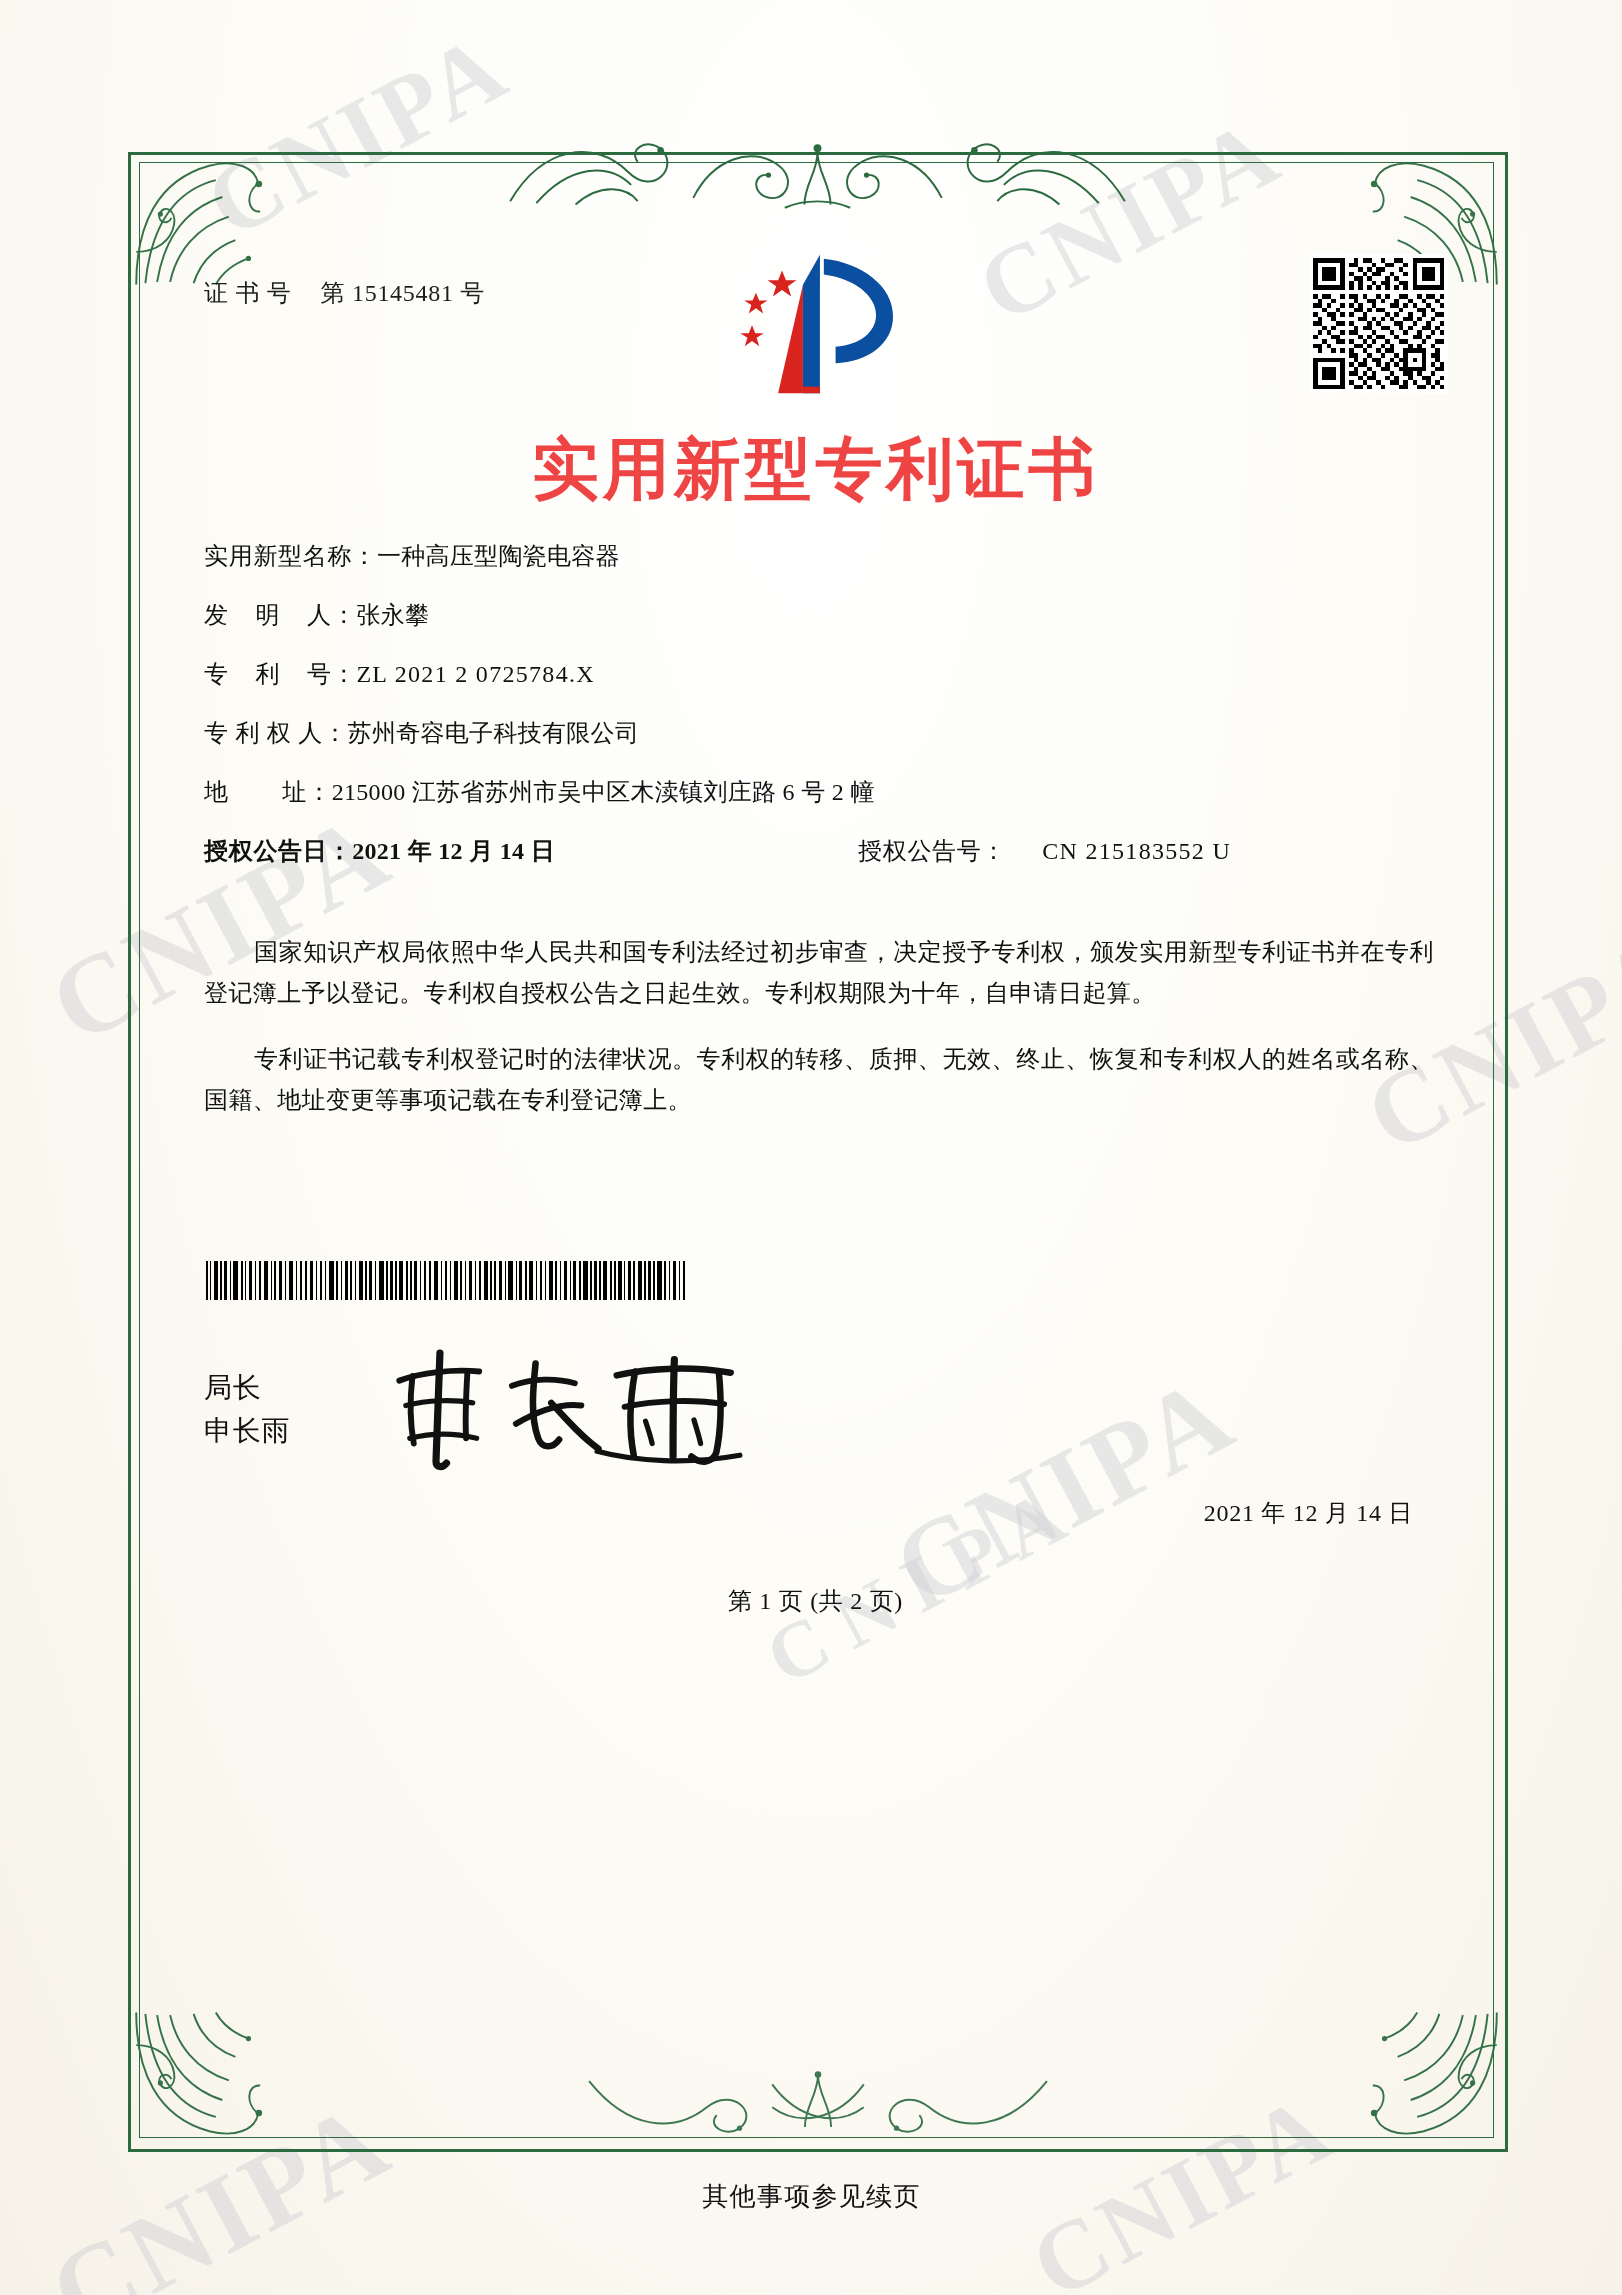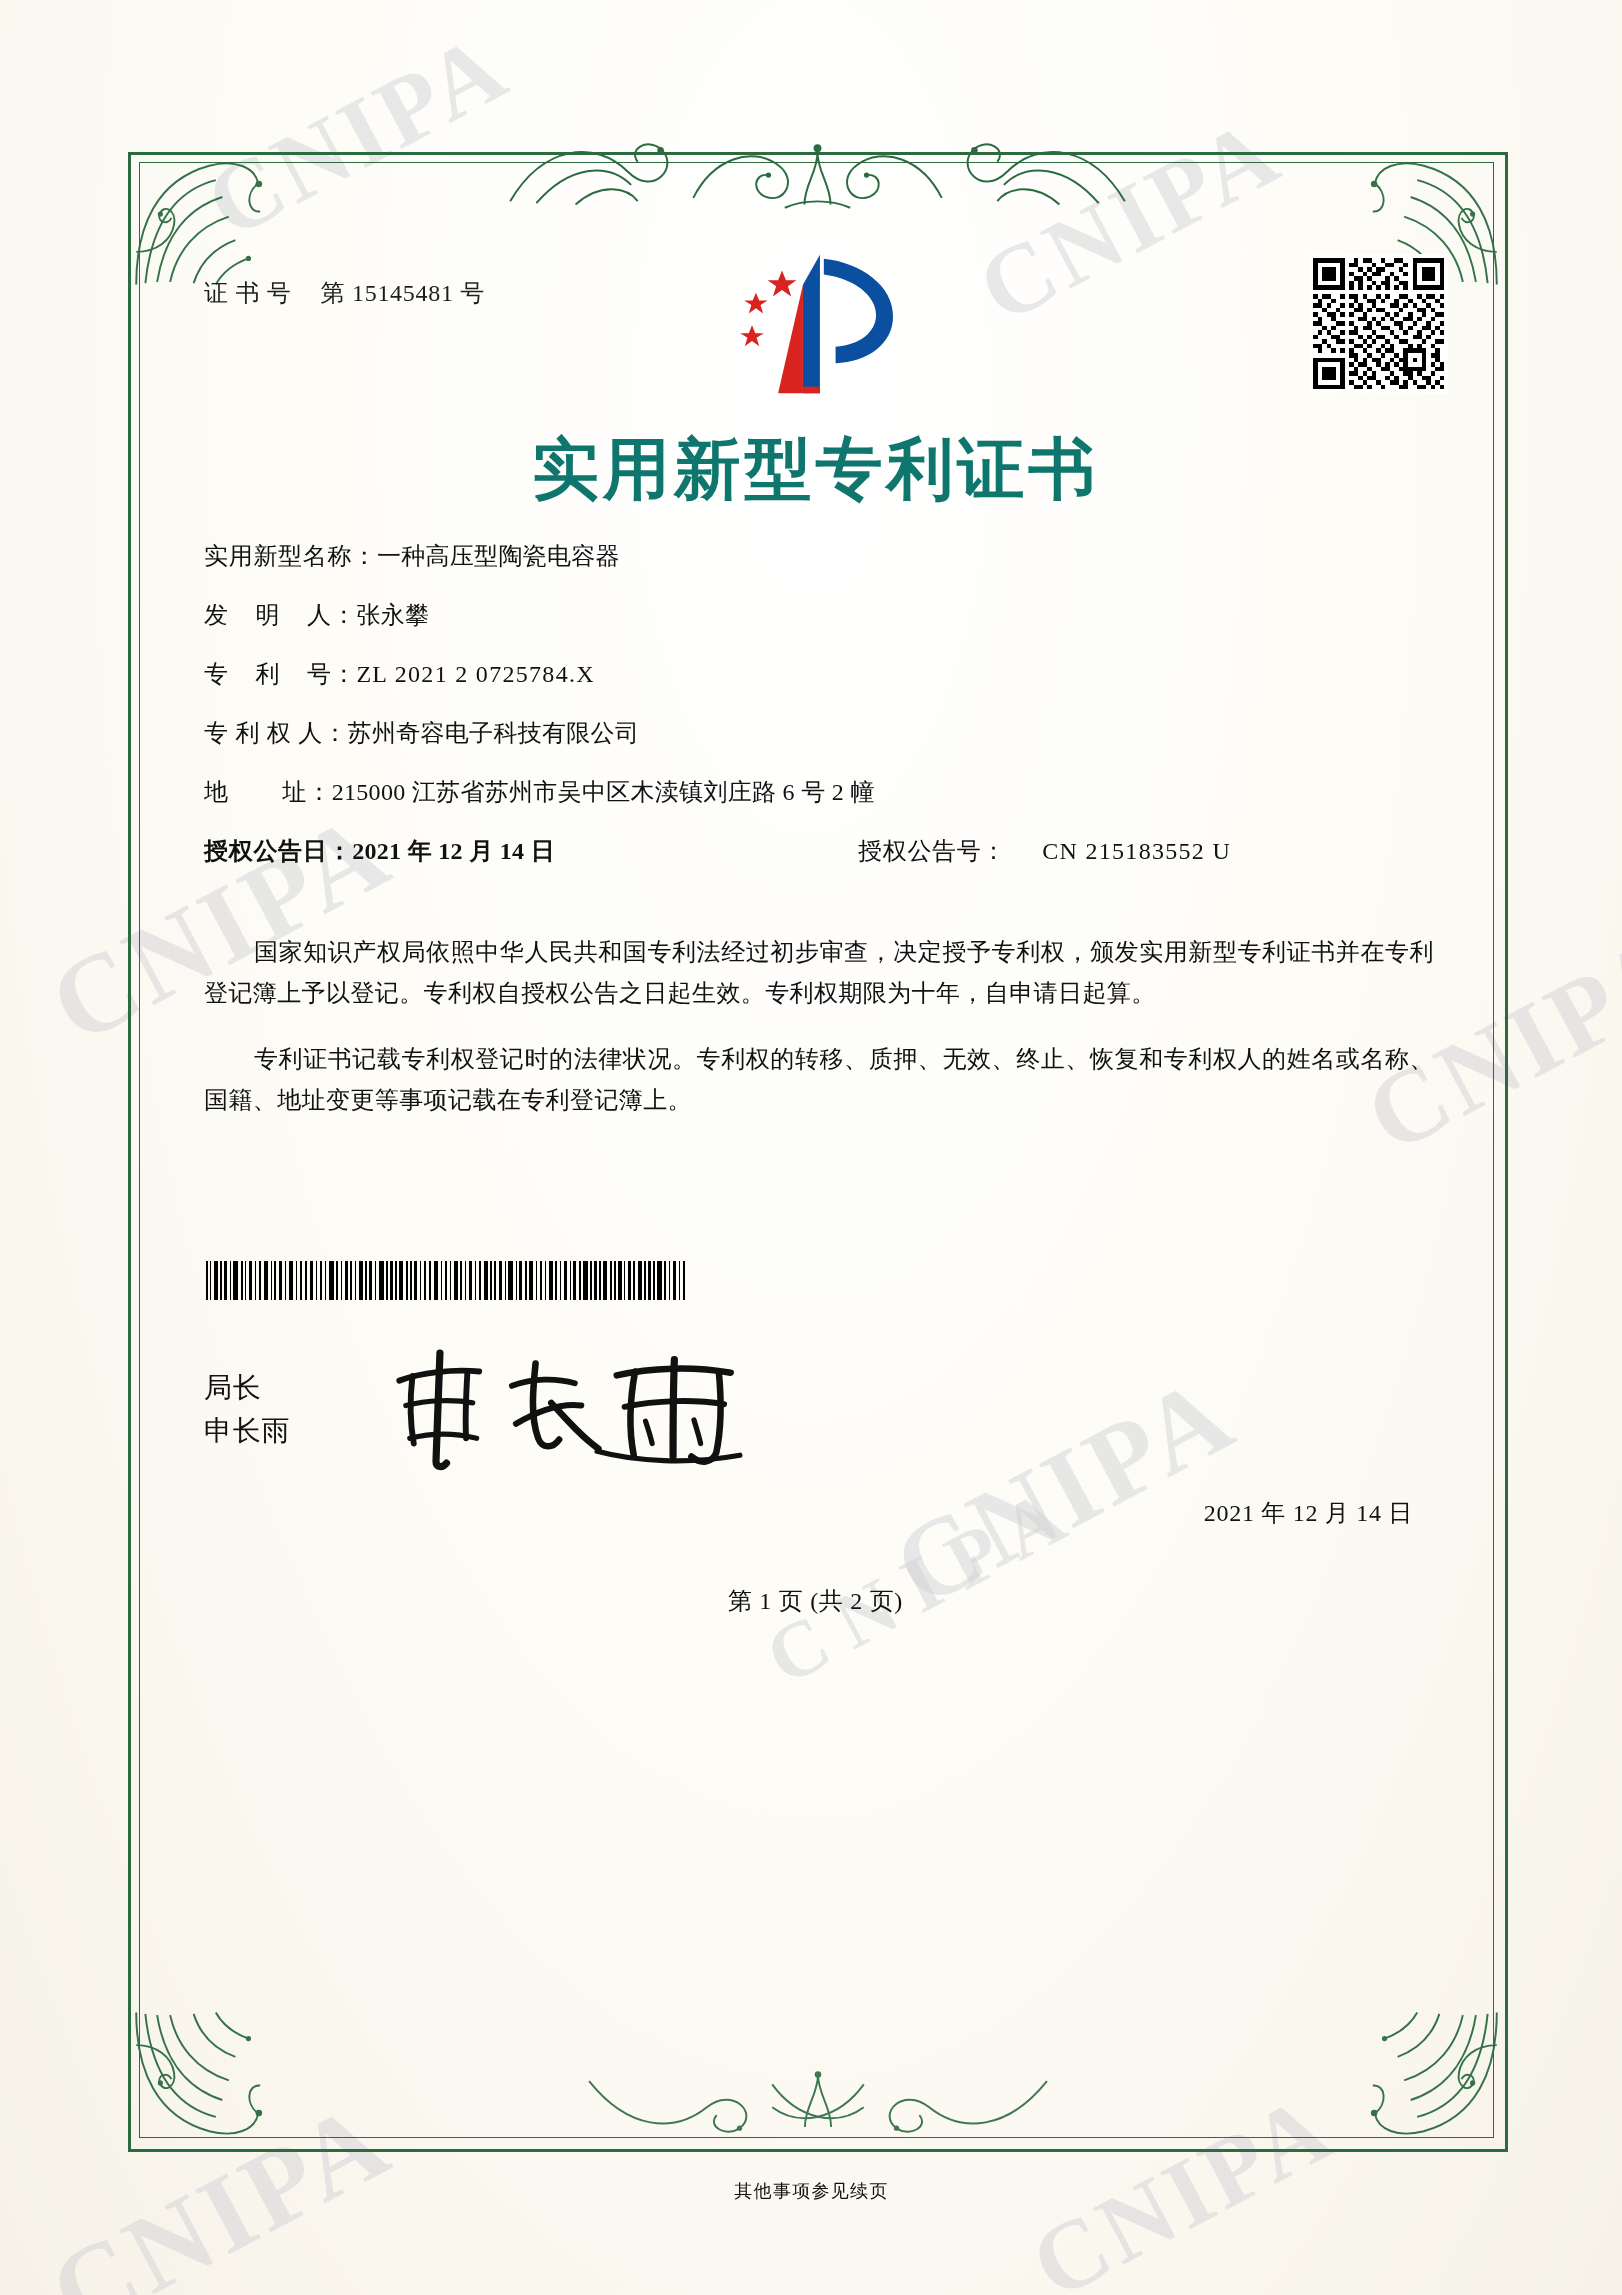--- a/index.html
+++ b/index.html
@@ -134,21 +134,21 @@
 
   .doc-title {
     position: absolute;
     left: 0;
     right: 0;
     top: 262px;
     text-align: center;
     font-size: 67px;
     font-weight: 700;
     letter-spacing: 3.9px;
-    color: #0f766e;
+    color: #ef4444;
     font-family: "Liberation Serif", "DejaVu Serif", serif;
   }
 
   
   .fields {
     position: absolute;
     left: 65px;
     top: 376px;
     width: 1230px;
   }
@@ -242,21 +242,21 @@
     color: #111111;
     letter-spacing: 0.7px;
   }
 
   .footer-note {
     position: absolute;
     left: 0;
     right: 0;
     top: 2179px;
     text-align: center;
-    font-size: 18px;
+    font-size: 26px;
     color: #111111;
     letter-spacing: 1.3px;
   }
 </style>
 </head>
 <body>
 
 <div class="page">
   <div class="page-tint"></div>
 

